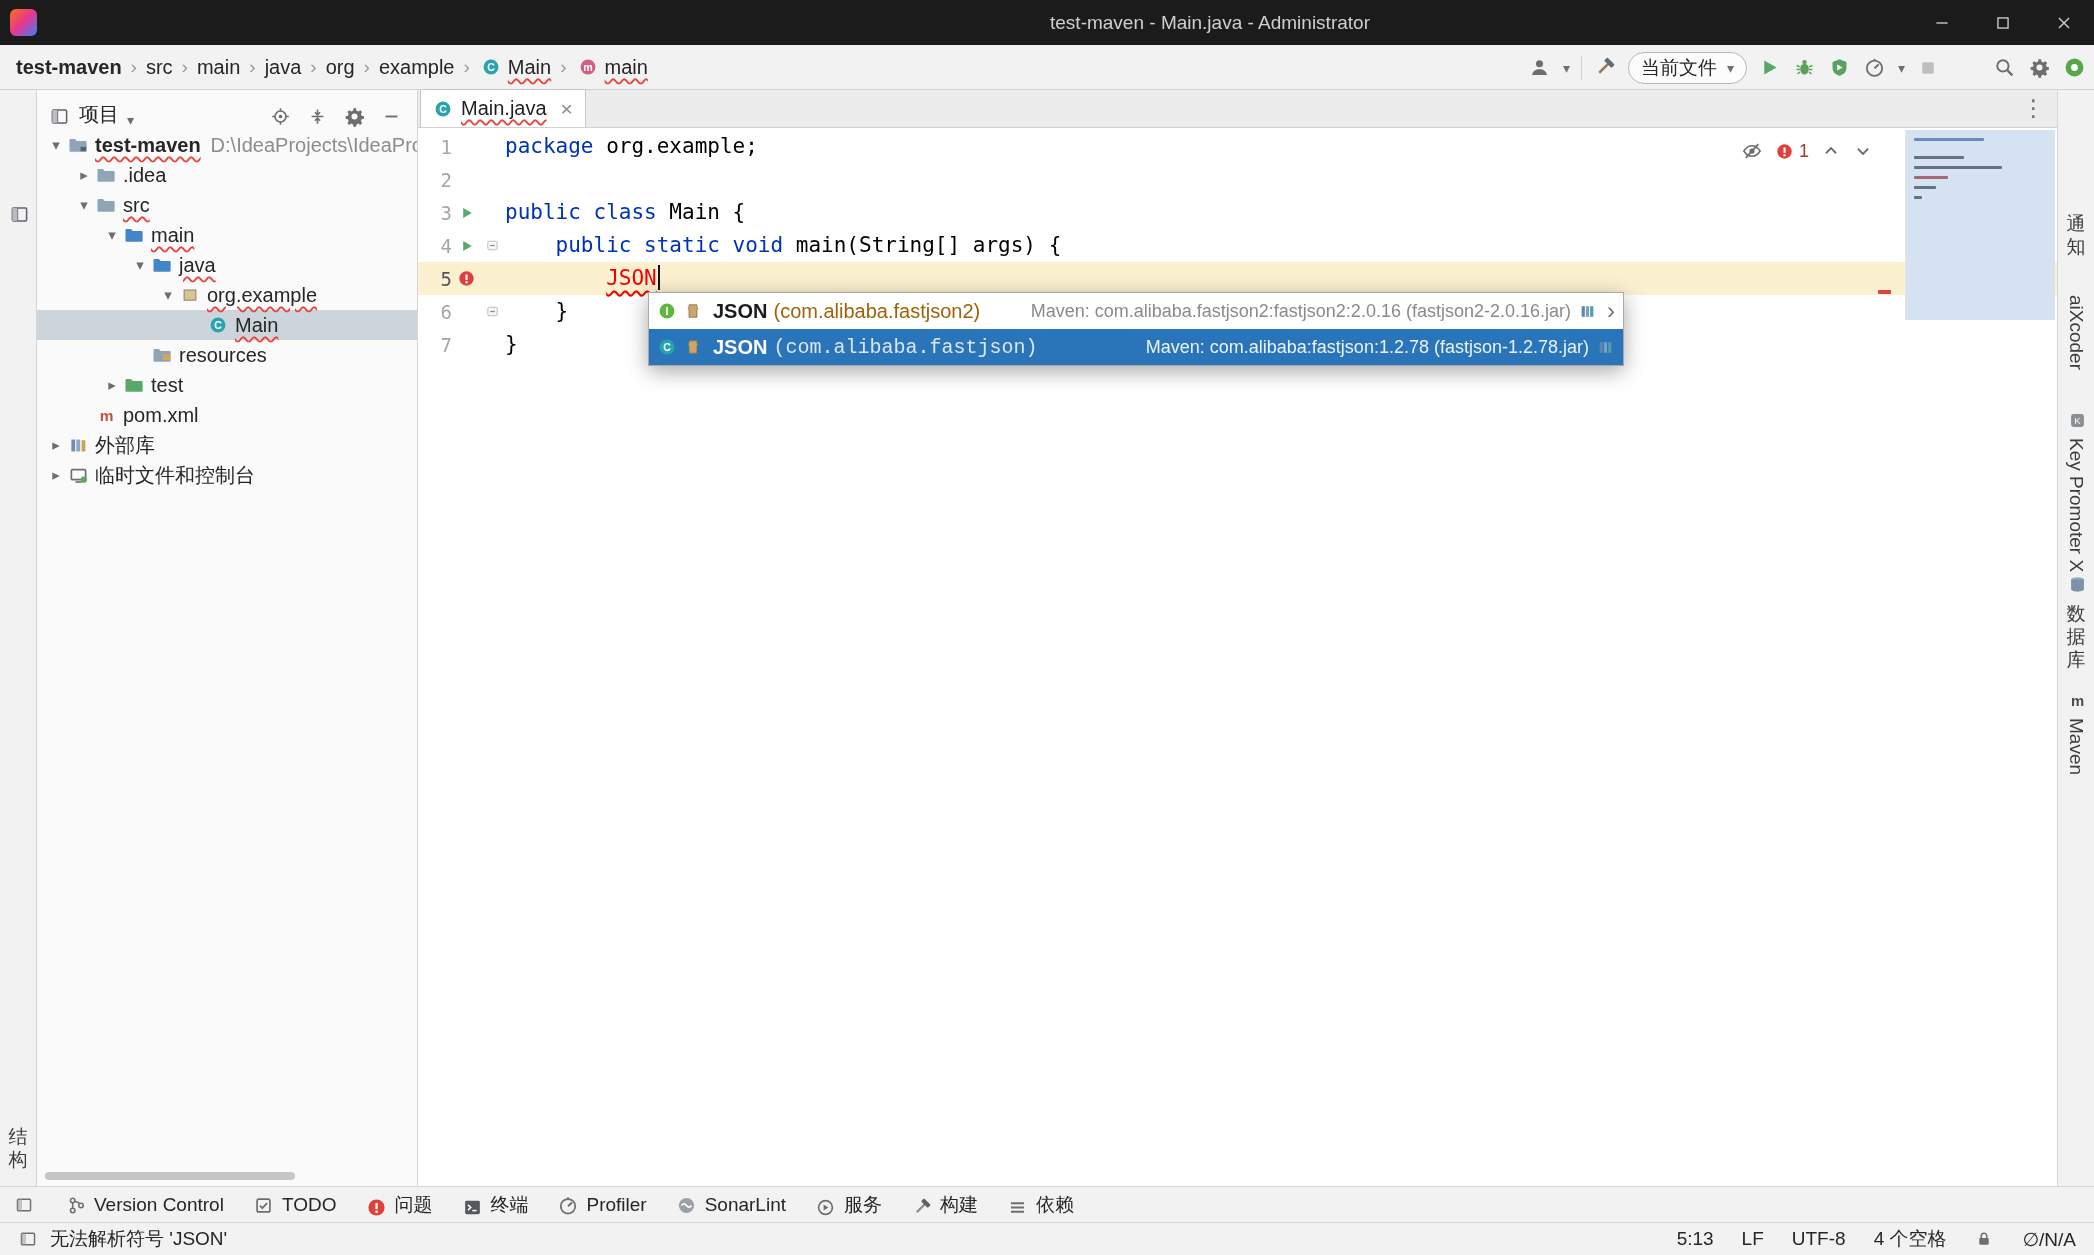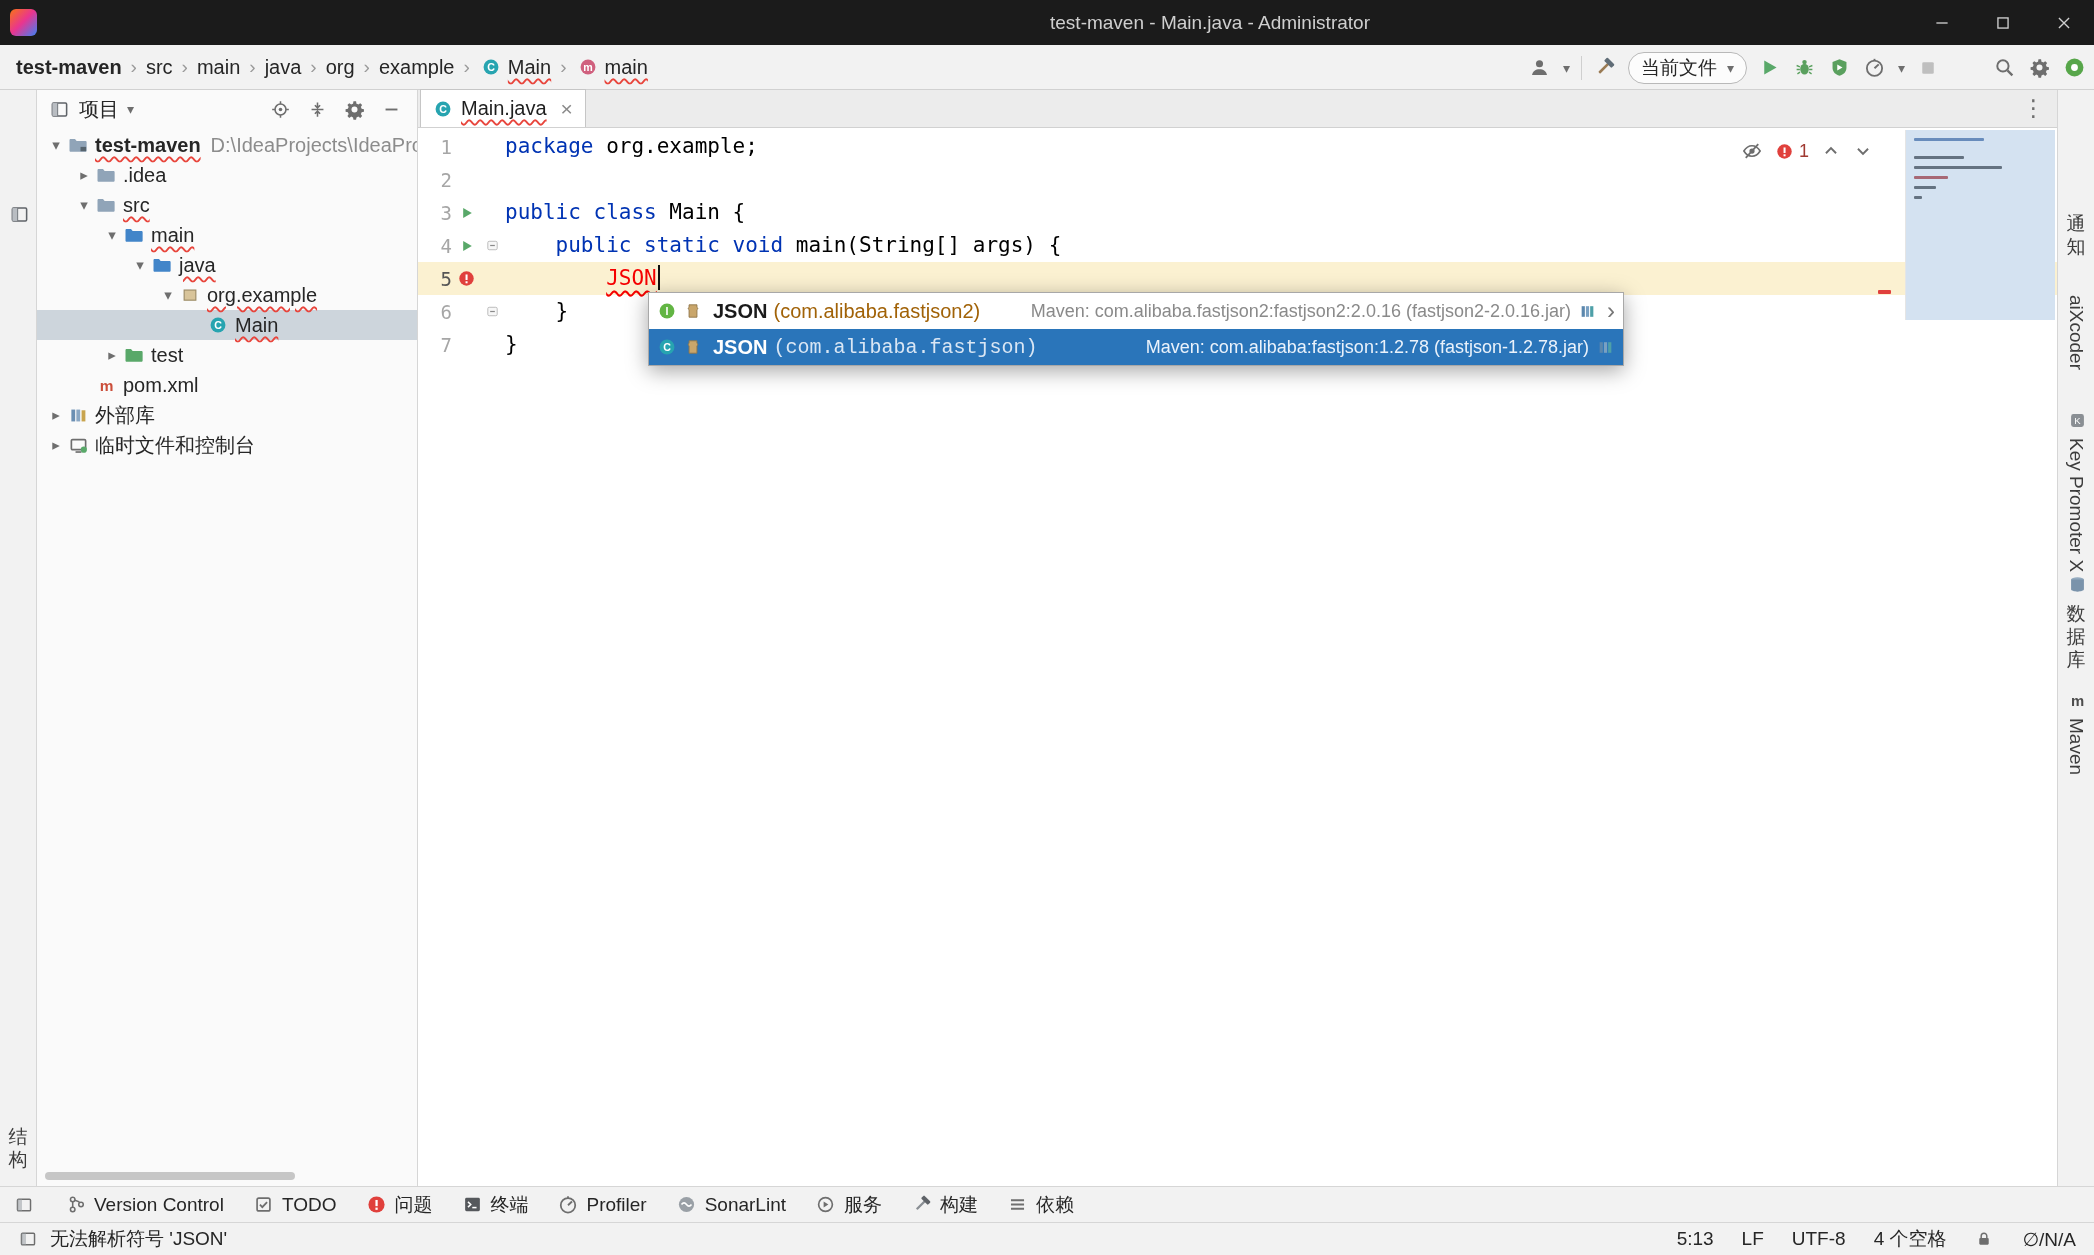--- a/index.html
+++ b/index.html
@@ -36,21 +36,21 @@
   
   #left-stripe { position:absolute; left:0; top:90px; width:37px; height:1096px; background:#f2f2f2; border-right:1px solid #d6d6d6; }
   #right-stripe { position:absolute; left:2057px; top:90px; width:37px; height:1096px; background:#f2f2f2; border-left:1px solid #d6d6d6; }
   .stripe-top { position:absolute; left:7px; top:112px; }
   .stripe-ic { position:absolute; left:7px; }
   .vstack { position:absolute; left:0; width:36px; text-align:center; font-size:19px; color:#3c3c3c; line-height:23px; }
   .vrot { position:absolute; left:29px; transform:rotate(90deg); transform-origin:0 0; white-space:nowrap; font-size:19px; color:#3c3c3c; }
 
   
   #project-panel { position:absolute; left:37px; top:90px; width:381px; height:1096px; background:#fafafa; border-right:1px solid #d6d6d6; overflow:hidden; }
-  #panel-header { height:38px; display:flex; align-items:center; padding:0 10px; gap:8px; font-size:20px; color:#262626; }
+  #panel-header { height:38px; display:flex; align-items:flex-end; padding:0 10px; gap:8px; font-size:20px; color:#262626; }
   .hdr-icons { margin-left:auto; display:flex; align-items:center; gap:13px; margin-right:4px; }
   #project-tree { position:absolute; top:40px; left:0; right:0; }
   .tree-row { display:flex; align-items:center; height:30px; font-size:20px; color:#262626; white-space:nowrap; }
   .tree-row.sel { background:#cdd5dc; }
   .tree-ch { width:22px; font-size:15px; color:#6e6e6e; text-align:center; flex:none; }
   .tree-row .ic { width:22px; height:22px; margin-right:6px; }
   .tree-suffix { color:#8c8c8c; margin-left:10px; }
   #panel-hscroll { position:absolute; left:8px; top:1082px; width:250px; height:8px; border-radius:4px; background:#c6c6c6; }
 
   
@@ -97,21 +97,21 @@
   .ppkg { color:#a16207; }
   .psel .ppkg { color:#d9e6f4;font-family:Liberation Mono, monospace; }
   .flex1 { flex:1; }
   .porigin { color:#8a8a8a; font-size:18px; }
   .psel .porigin { color:#eaf2fb; }
   .parrow { color:#777; font-size:24px; margin-left:4px; line-height:1; }
 
   
   #bottom-bar { position:absolute; left:0; top:1186px; width:2094px; height:36px; background:#f2f2f2; border-top:1px solid #d6d6d6; display:flex; align-items:center; padding-left:12px; }
   #bottom-items { display:flex; align-items:center; gap:30px; margin-left:30px; }
-  .bitem { display:flex; align-items:center; gap:8px; font-size:19px; color:#262626; white-space:nowrap; }
+  .bitem { display:flex; align-items:flex-end; gap:8px; font-size:19px; color:#262626; white-space:nowrap; }
   .bitem .ic { width:20px; height:20px; }
 
   #status-bar { position:absolute; left:0; top:1222px; width:2094px; height:33px; background:#f2f2f2; border-top:1px solid #d6d6d6; display:flex; align-items:center; font-size:19px; color:#262626; padding:0 18px; gap:12px; }
   #status-bar .ic { width:20px; height:20px; }
   #status-right { margin-left:auto; display:flex; align-items:center; gap:28px; }
 </style>
 </head>
 <body>
 
 <div id="app">
@@ -370,20 +370,31 @@
         </div>
         <div class="tree-row sel" style="padding-left: 148px;">
           <span class="tree-ch"></span>
           <span class="ic ">
             <svg width="18" height="18" viewBox="0 0 16 16">
               <circle cx="8" cy="8" r="6.6" fill="#27a4b0"></circle>
               <text x="8" y="11.2" text-anchor="middle" font-size="9.5" font-weight="bold" fill="#fff" font-family="sans-serif">C</text>
             </svg>
           </span>
           <span class="squig">Main</span>
+        </div>
+        <div class="tree-row" style="padding-left: 92px;">
+          <span class="tree-ch"></span>
+          <span class="ic ">
+            <svg width="20" height="20" viewBox="0 0 16 16">
+              <path d="M1.2 4.2c0-.6.4-1 1-1h3.4l1.3 1.6h7c.6 0 1 .4 1 1v6.6c0 .6-.4 1-1 1H2.2c-.6 0-1-.4-1-1z" fill="#90a4b8"></path>
+              <rect x="8.6" y="7.6" width="6" height="1.7" fill="#f0a732"></rect>
+              <rect x="8.6" y="10" width="6" height="1.7" fill="#f0a732"></rect>
+            </svg>
+          </span>
+          <span>resources</span>
         </div>
         <div class="tree-row" style="padding-left: 64px;">
           <span class="tree-ch">▸</span>
           <span class="ic ">
             <svg width="20" height="20" viewBox="0 0 16 16">
               <path d="M1.2 4.2c0-.6.4-1 1-1h3.4l1.3 1.6h7c.6 0 1 .4 1 1v6.6c0 .6-.4 1-1 1H2.2c-.6 0-1-.4-1-1z" fill="#59a869"></path>
             </svg>
           </span>
           <span>test</span>
         </div>

